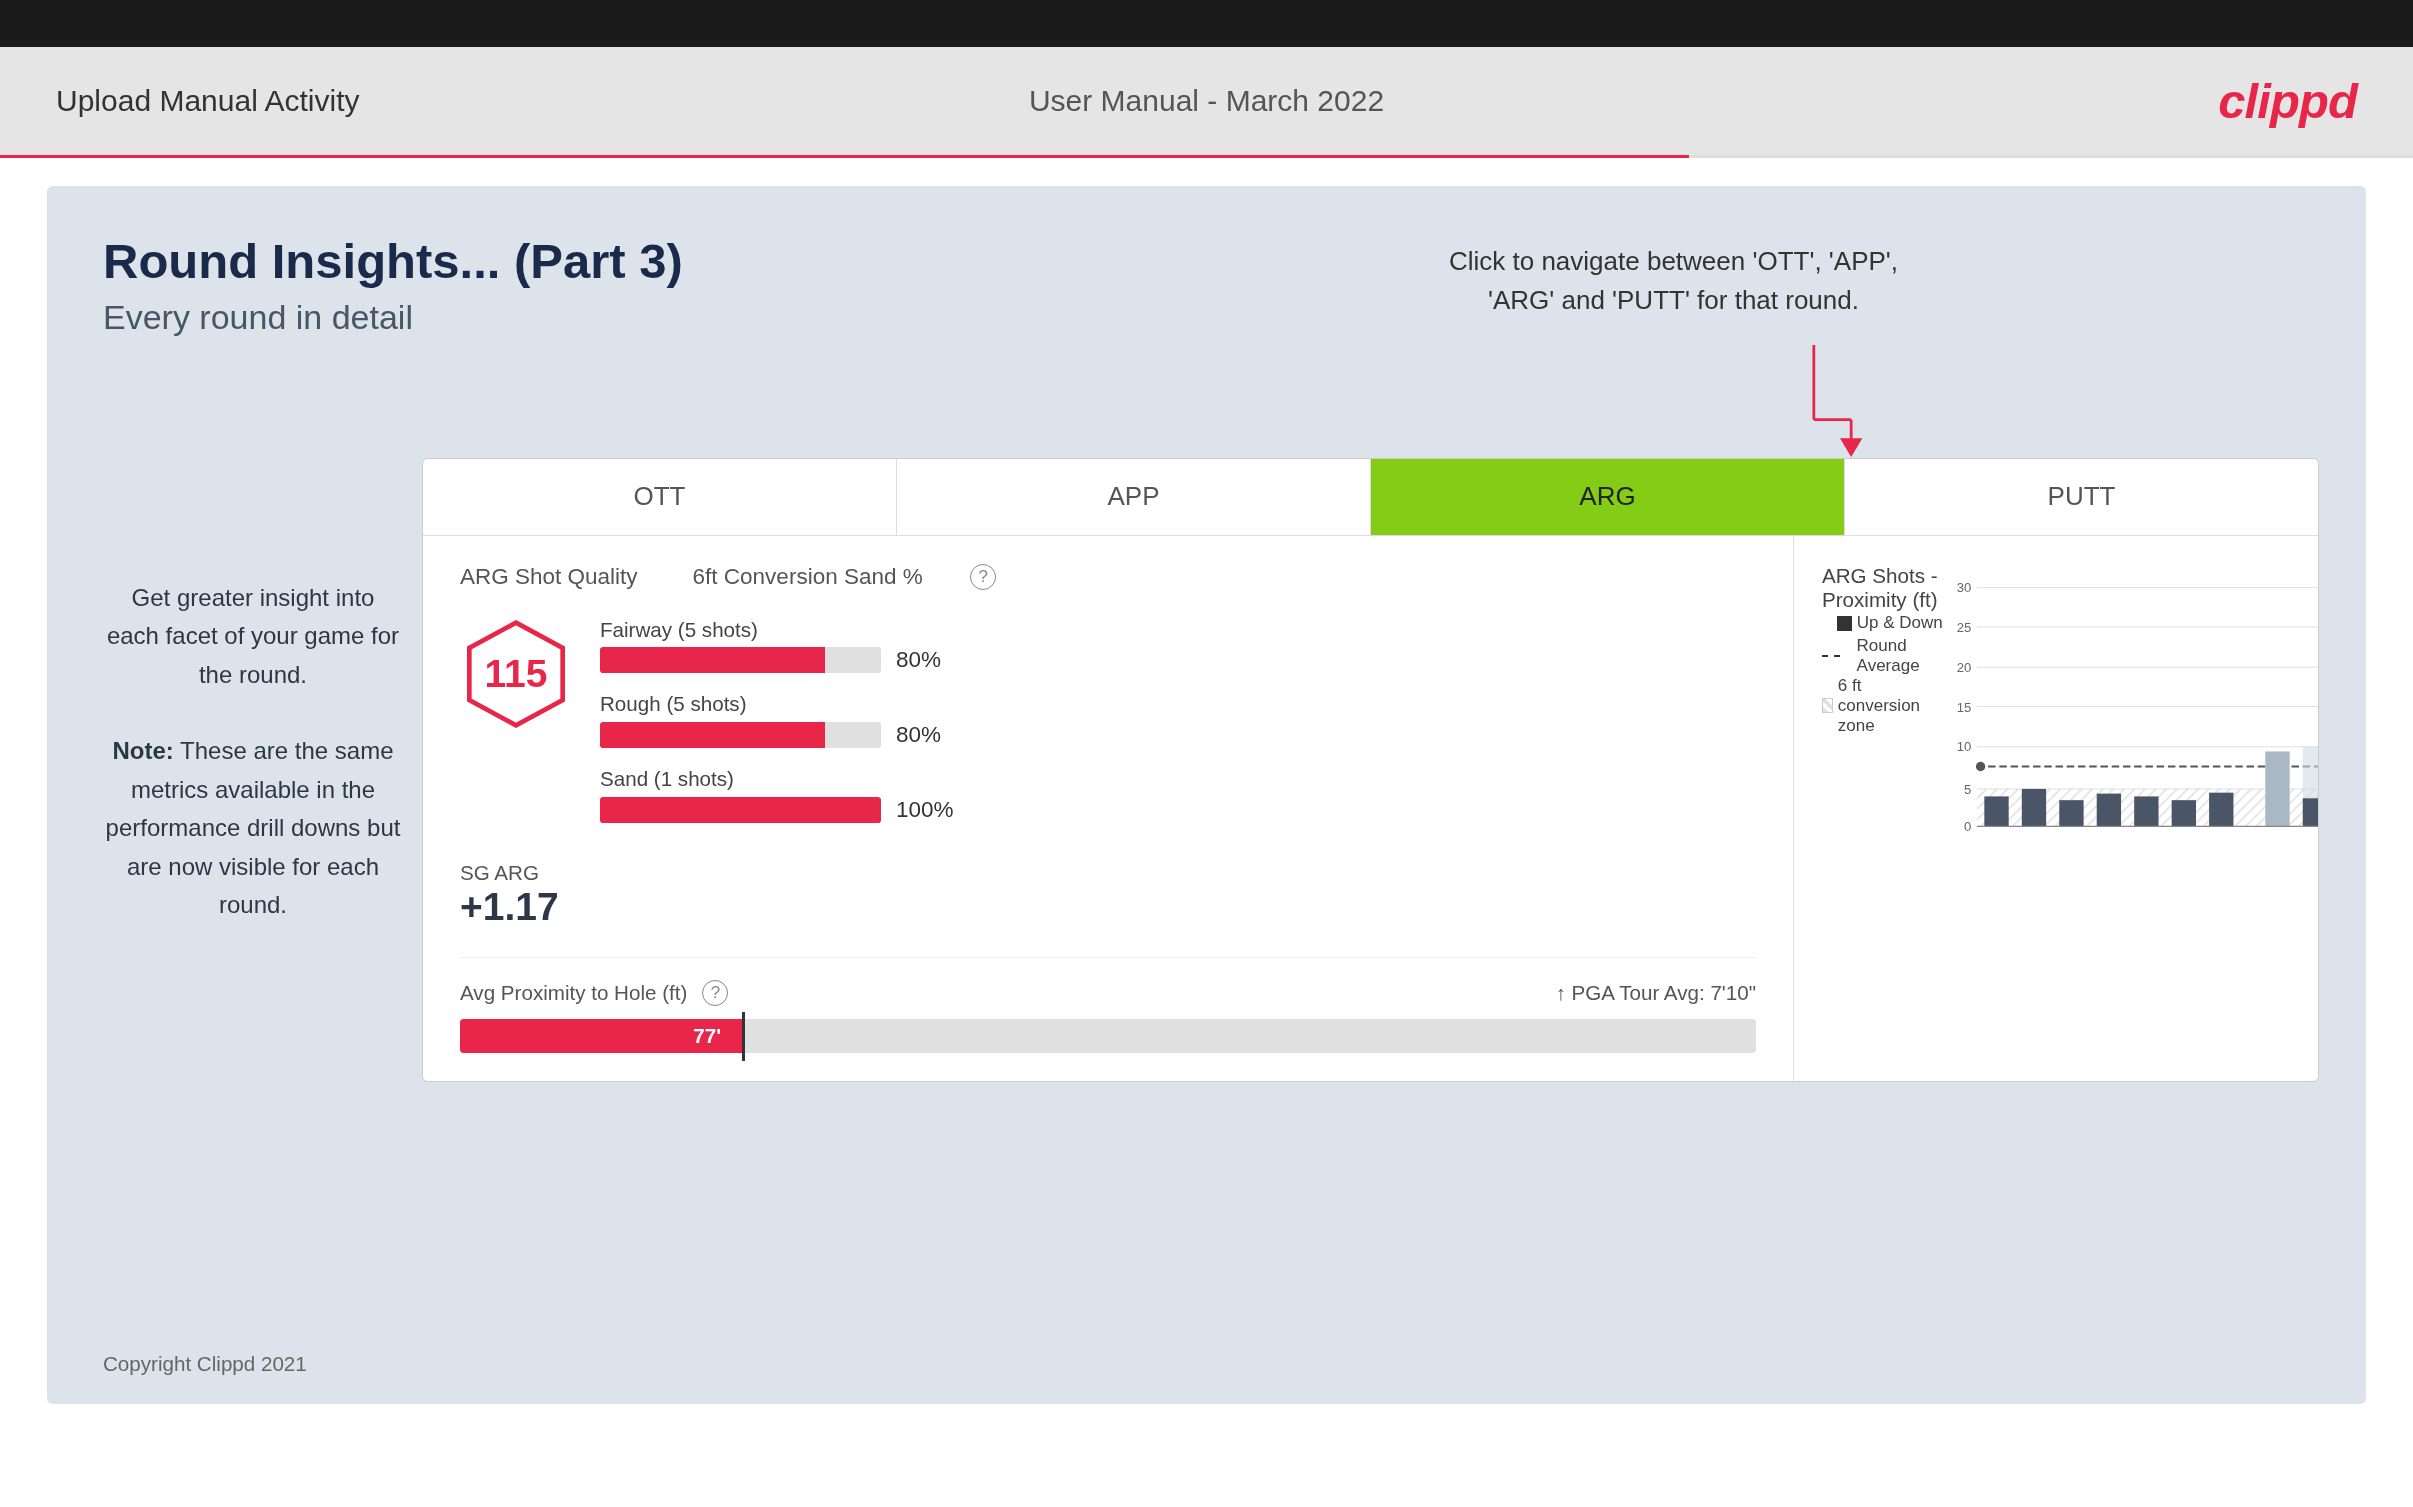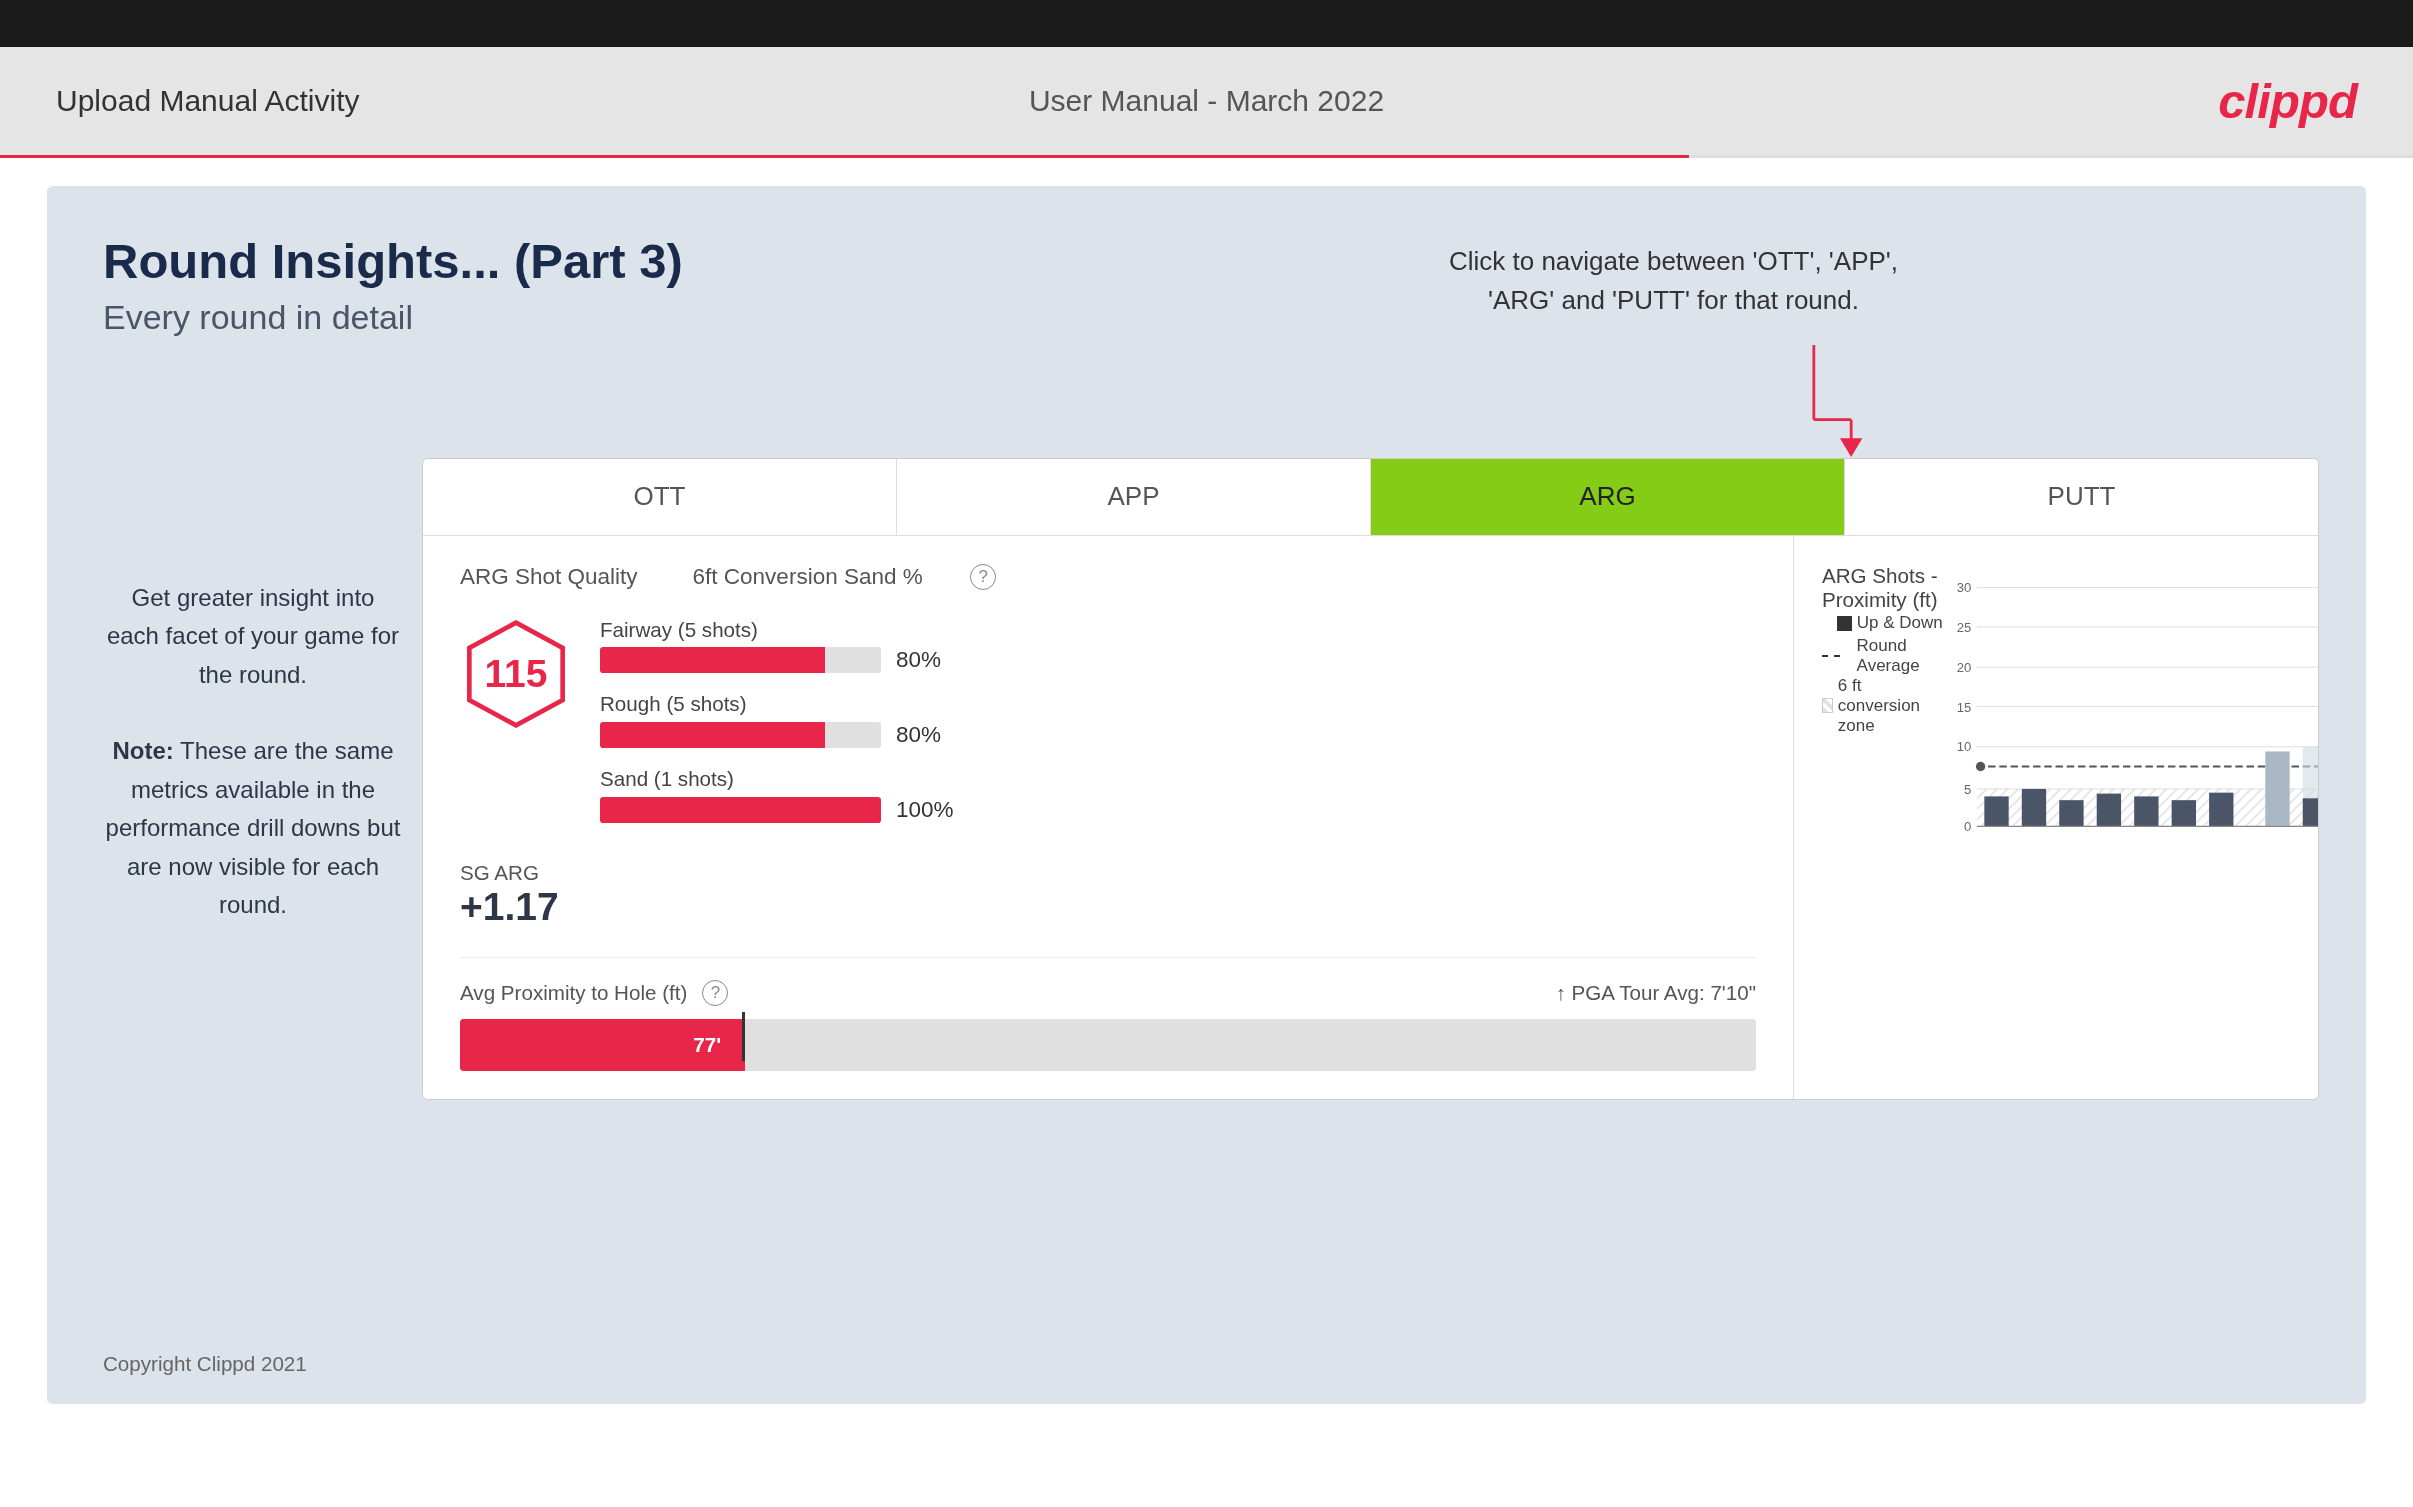--- a/index.html
+++ b/index.html
@@ -303,21 +303,21 @@
       color: #555;
     }
 
     .proximity-avg {
       font-size: 20.6px;
       color: #555;
     }
 
     .proximity-bar-container {
       width: 100%;
-      height: 52px;
+      height: 34px;
       background: #e0e0e0;
       border-radius: 3.7px;
       position: relative;
       overflow: visible;
     }
 
     .proximity-bar-fill {
       height: 100%;
       width: 22%;
       background: #e8264a;

